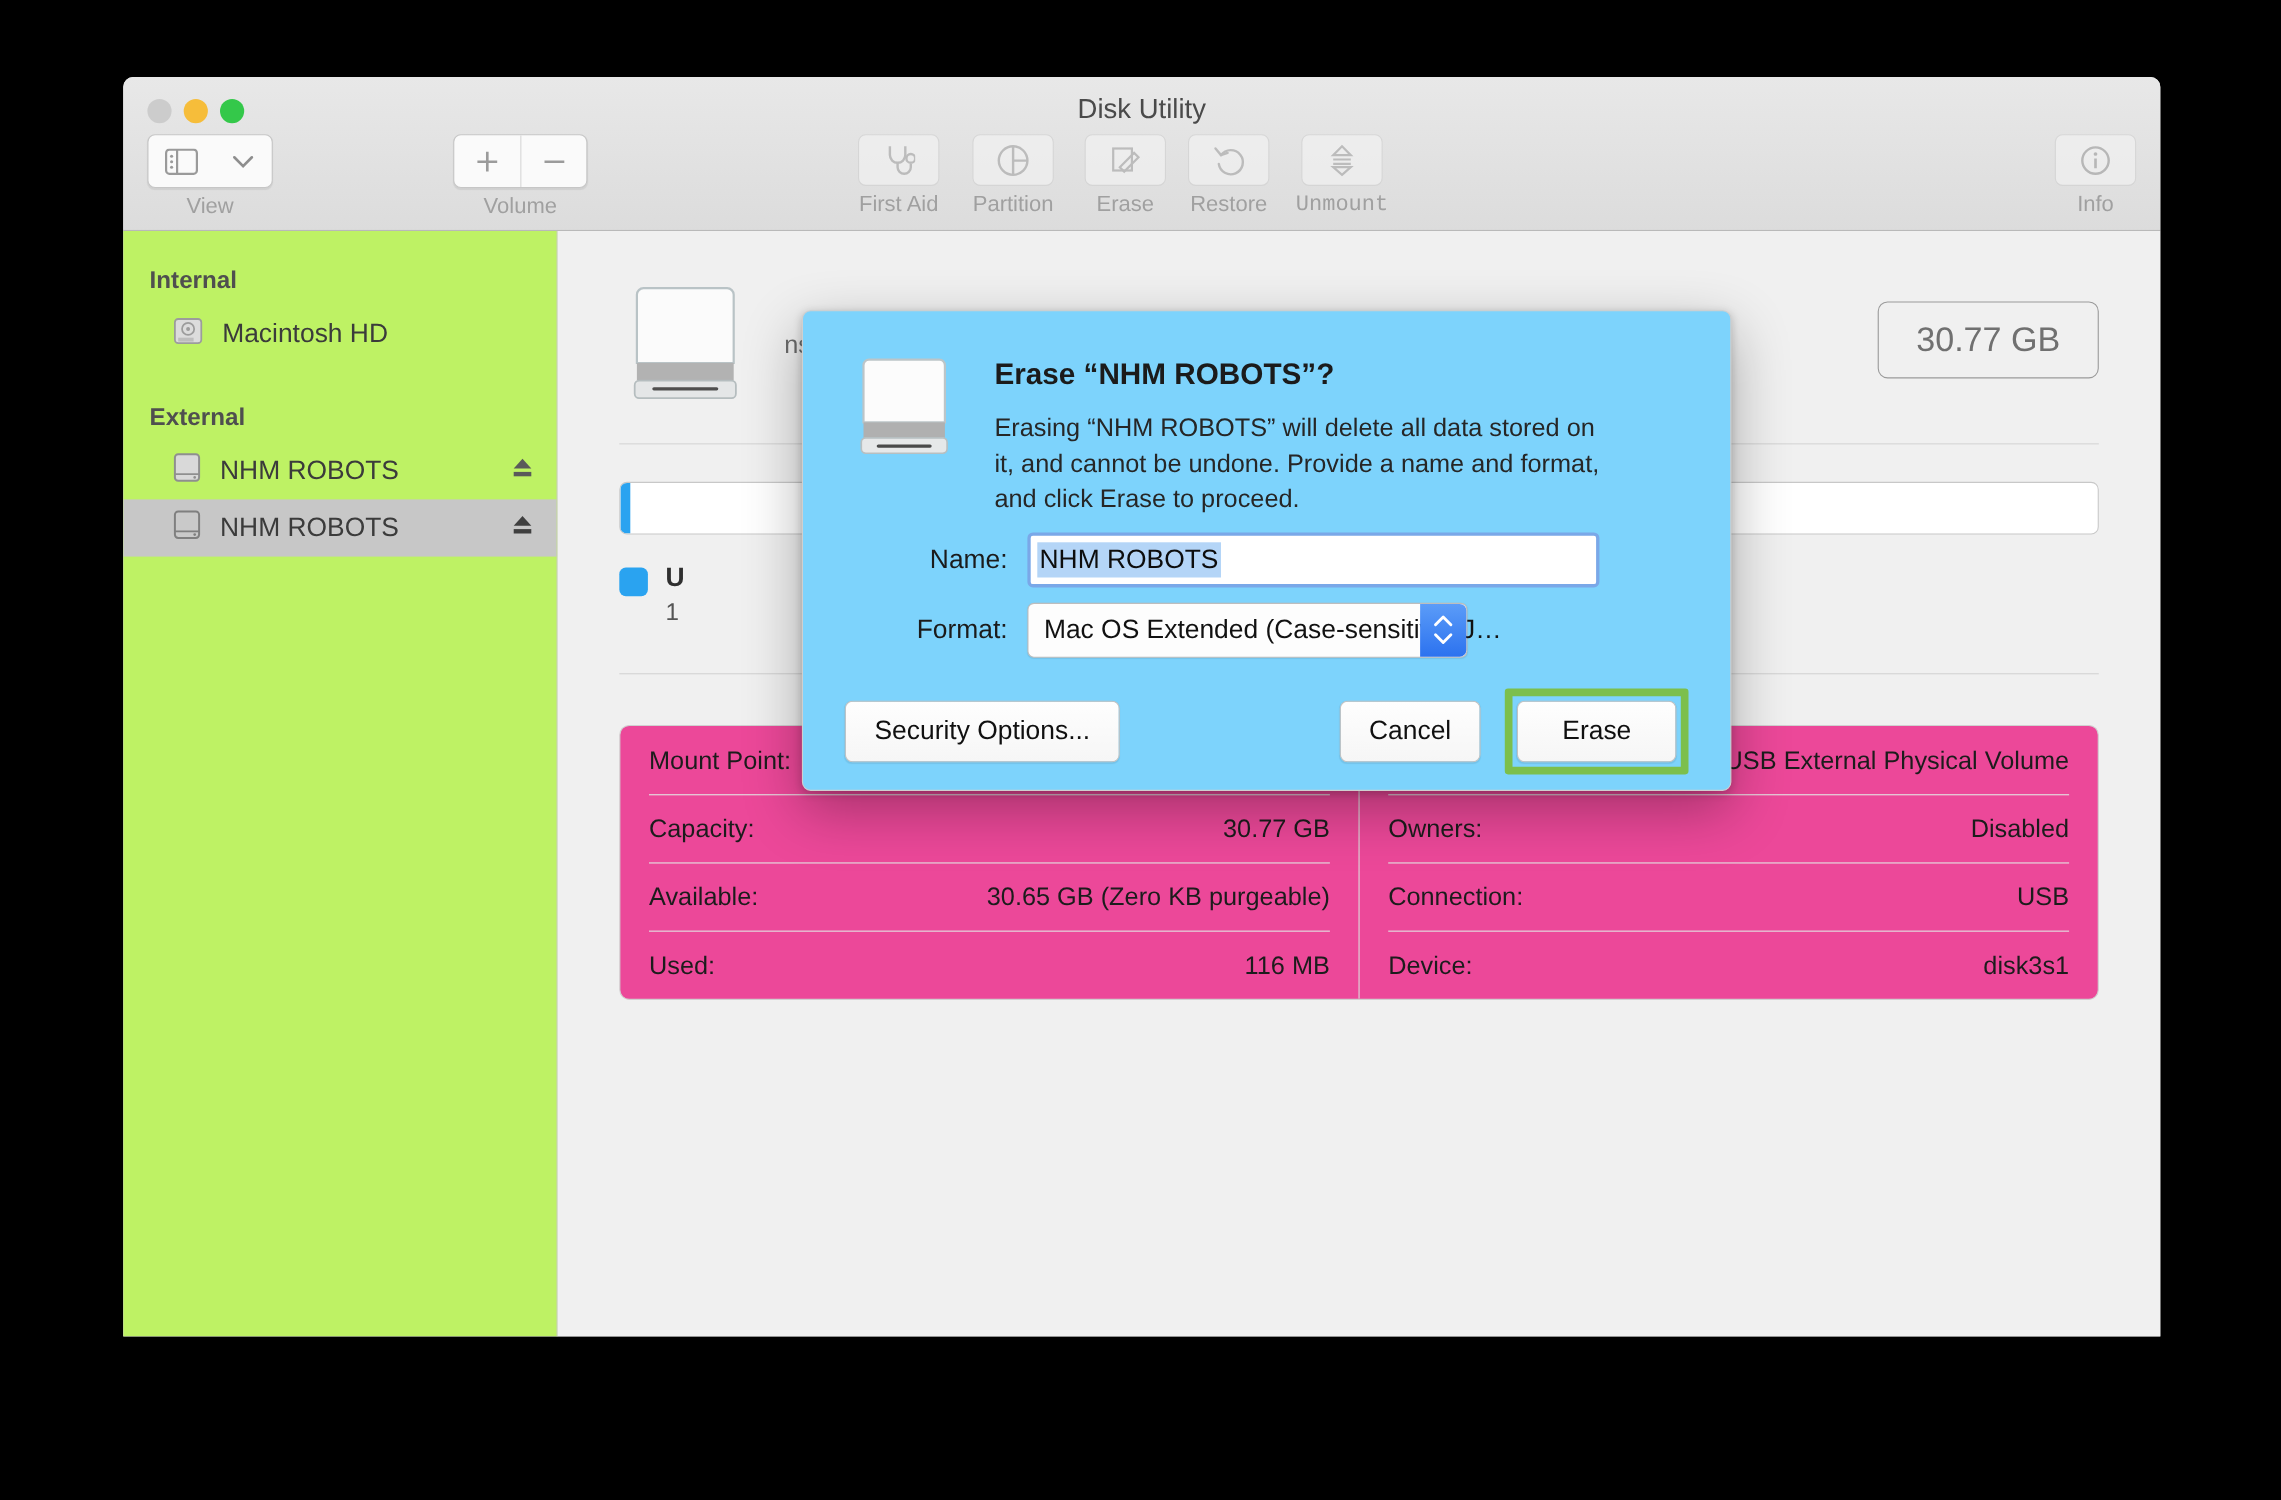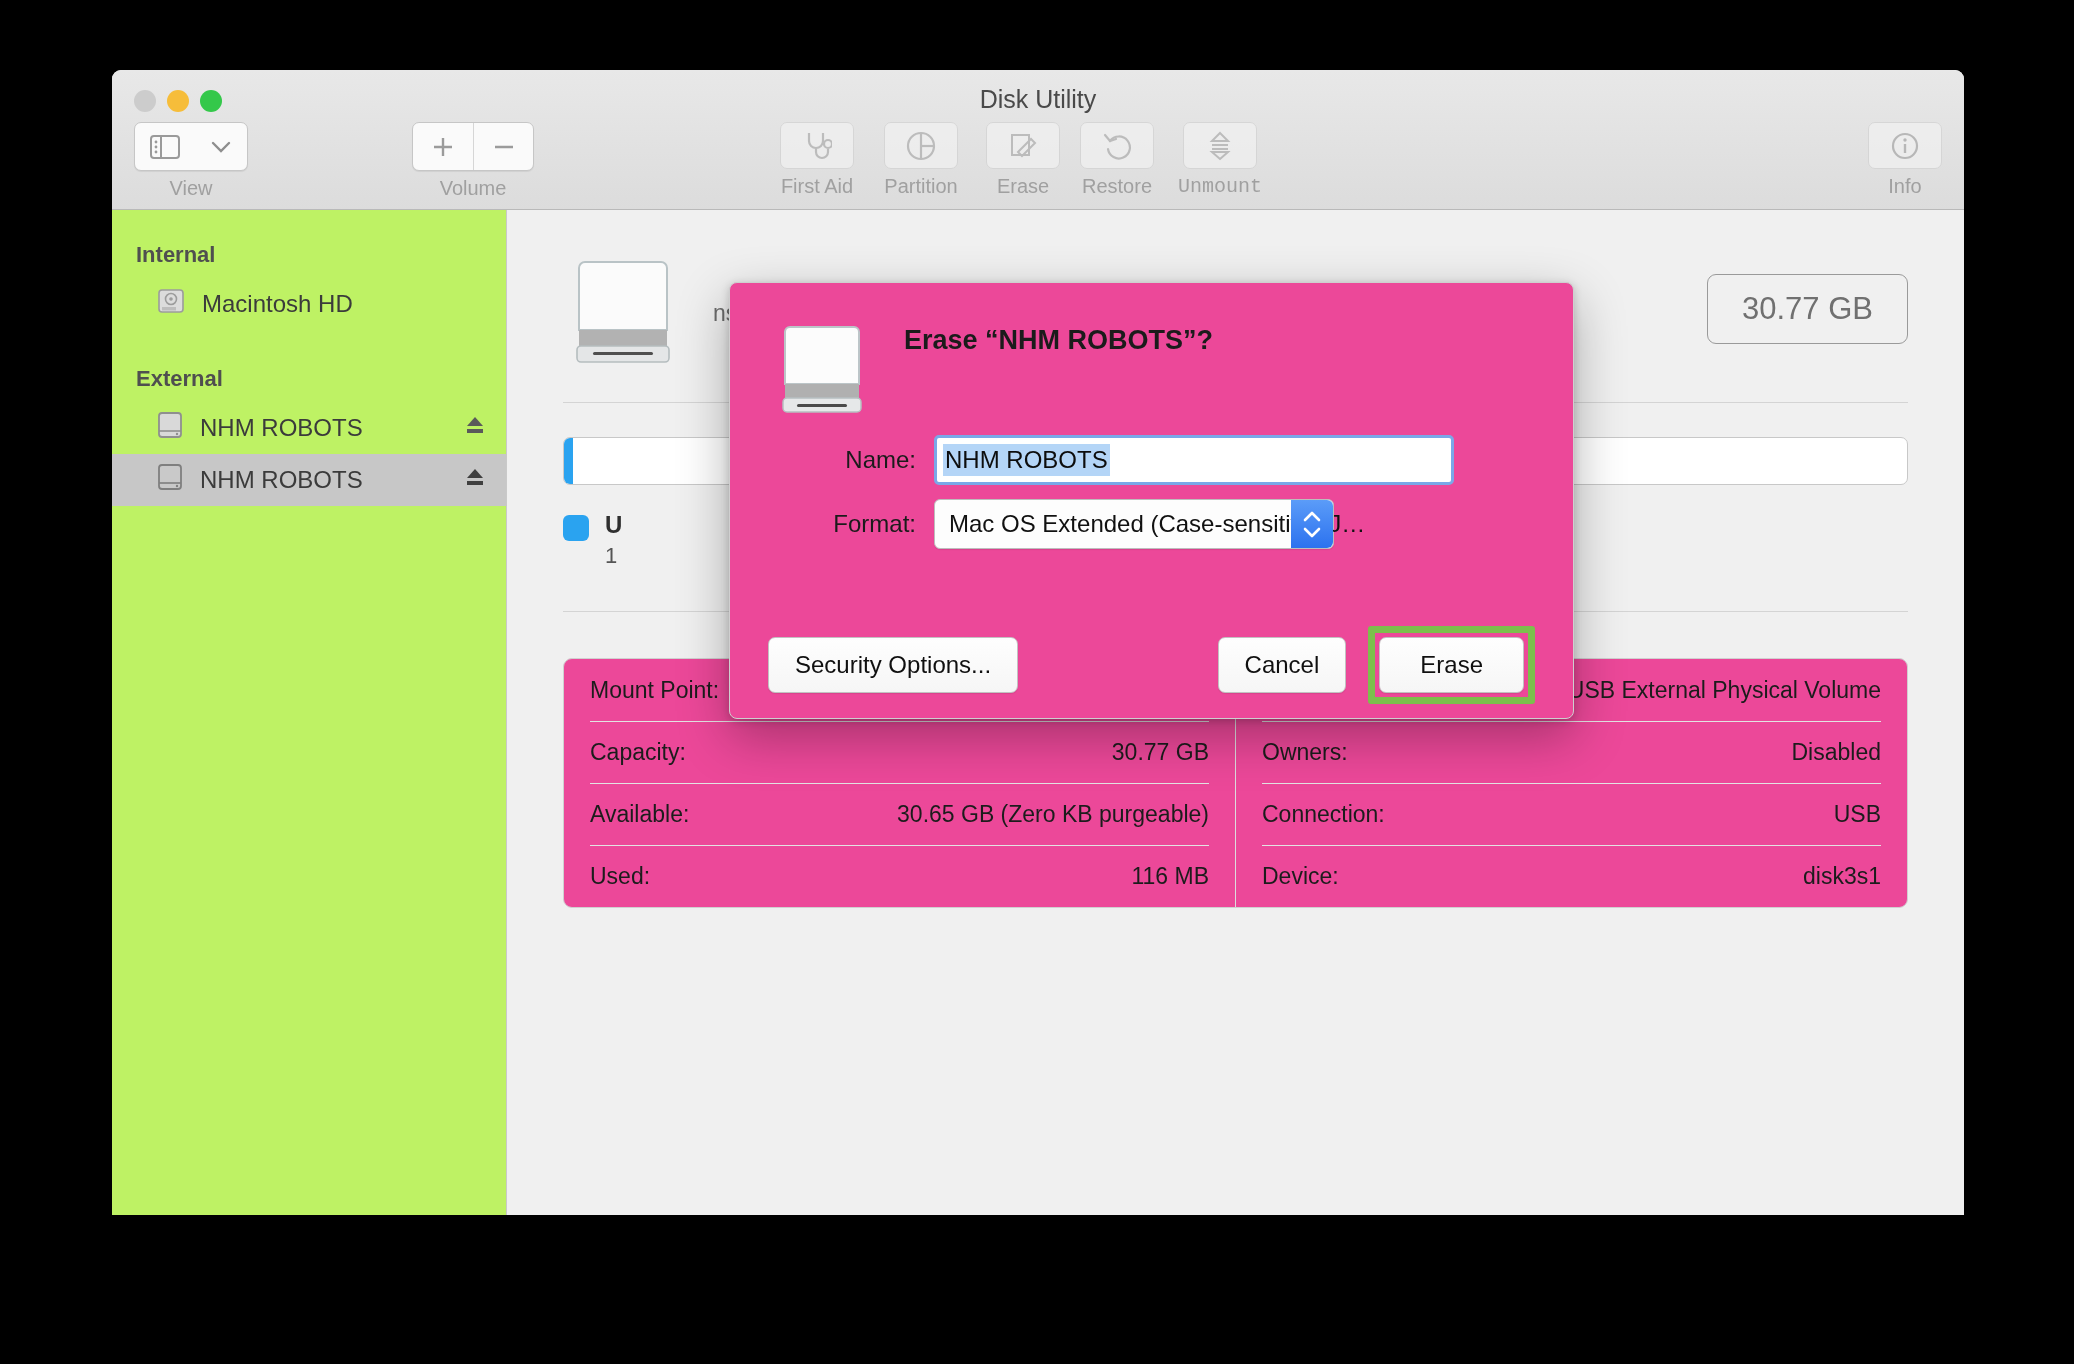--- a/index.html
+++ b/index.html
@@ -136,21 +136,21 @@
     height: 62px;
     font-size: 23px; color: #1c1c1c;
   }
   .info-row + .info-row { border-top: 1px solid #e3e3e3; }
 
   
   .sheet {
     position: absolute;
     left: 617px; top: 212px;
     width: 845px; height: 437px;
-    background: #ec4899;
+    background: #7dd3fc;
     border: 1px solid #cfcfcf;
     border-radius: 8px;
     box-shadow: 0 18px 52px rgba(0,0,0,0.30), 0 2px 8px rgba(0,0,0,0.18);
     z-index: 50;
   }
   .sheet-head { display: flex; padding: 36px 42px 0 42px; }
   .sheet-copy { margin-left: 32px; padding-top: 6px; }
   .sheet-title { font-size: 27px; font-weight: bold; color: #1b1b1b; }
   .sheet-msg { font-size: 23px; color: #262626; line-height: 1.42; margin-top: 16px; width: 560px; }
 
@@ -465,20 +465,21 @@
       <span>
         <svg width="100" height="98" viewBox="0 0 100 98">
           <path d="M18 8 h64 a5 5 0 0 1 5 5 v52 h-74 v-52 a5 5 0 0 1 5 -5 z" fill="#fcfcfc" stroke="#bcc5c8" stroke-width="2"></path>
           <rect x="13" y="65" width="74" height="14" fill="#b0b0b0"></rect>
           <rect x="11" y="79" width="78" height="14" rx="4" fill="#e6e8e9" stroke="#b7bfc1" stroke-width="1.5"></rect>
           <rect x="25" y="85" width="50" height="3" rx="1.5" fill="#4a4a4a"></rect>
         </svg>
       </span>
       <div class="sheet-copy">
         <div class="sheet-title">Erase “NHM ROBOTS”?</div>
+        <div class="sheet-msg">Erasing “NHM ROBOTS” will delete all data stored on it, and cannot be undone. Provide a name and format, and click Erase to proceed.</div>
       </div>
     </div>
 
     <div class="frow">
       <span class="flabel">Name:</span>
       <div class="name-field">
         <span class="name-sel">NHM ROBOTS</span>
       </div>
     </div>
 

